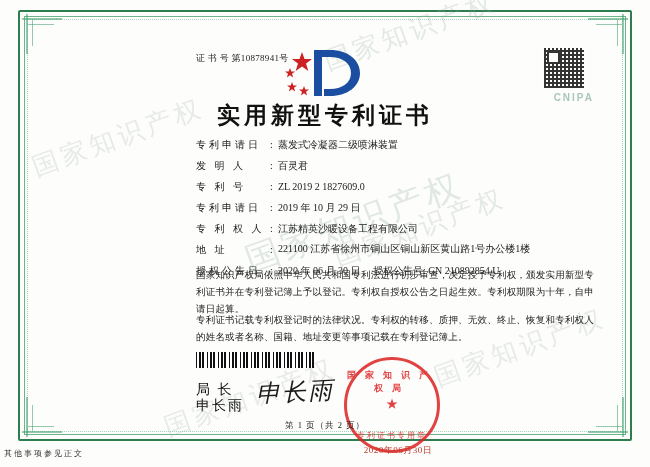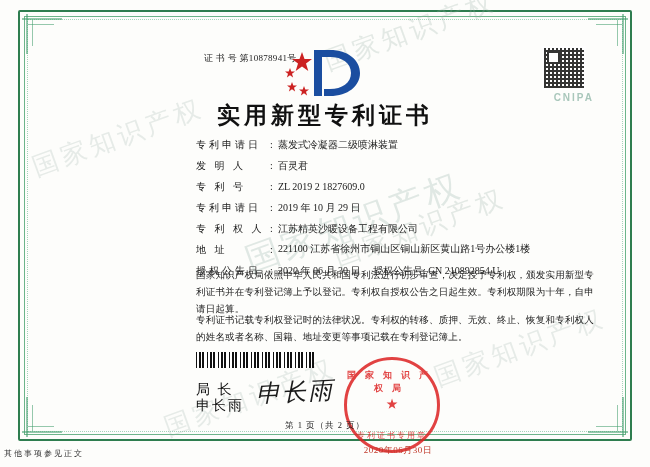--- a/index.html
+++ b/index.html
@@ -57,21 +57,21 @@
   }
   .wm1{left:320px;top:14px;font-size:26px;color:rgba(150,175,165,0.25);}
   .wm2{left:330px;top:210px;font-size:26px;color:rgba(150,175,165,0.25);}
   .wm3{left:28px;top:120px;font-size:26px;color:rgba(150,175,165,0.22);}
   .wm4{left:240px;top:200px;font-size:34px;color:rgba(160,185,175,0.30);}
   .wm5{left:160px;top:380px;font-size:26px;color:rgba(150,175,165,0.22);}
   .wm6{left:430px;top:330px;font-size:26px;color:rgba(150,175,165,0.22);}
 
   
   .cert-no{
-    position:absolute;left:204px;top:52px;
+    position:absolute;left:196px;top:52px;
     font-size:9px;color:#222;letter-spacing:.3px;
   }
   .qr{
     position:absolute;right:64px;top:46px;
     width:40px;height:40px;
     background:
       repeating-linear-gradient(0deg,#111 0 2px,transparent 2px 4px),
       repeating-linear-gradient(90deg,#111 0 2px,transparent 2px 4px);
     background-color:#fff;
     border:2px solid #fff;

